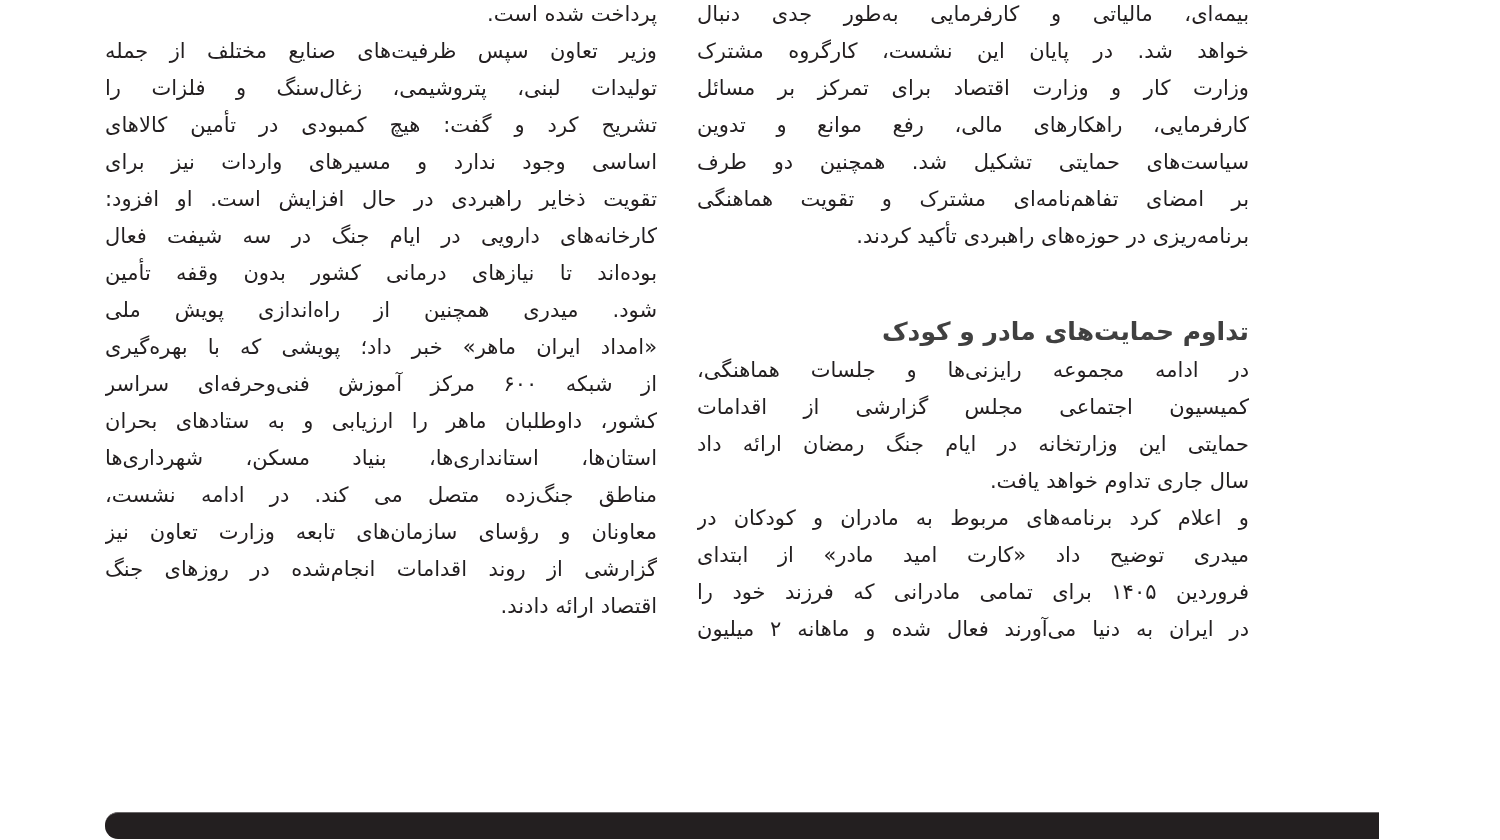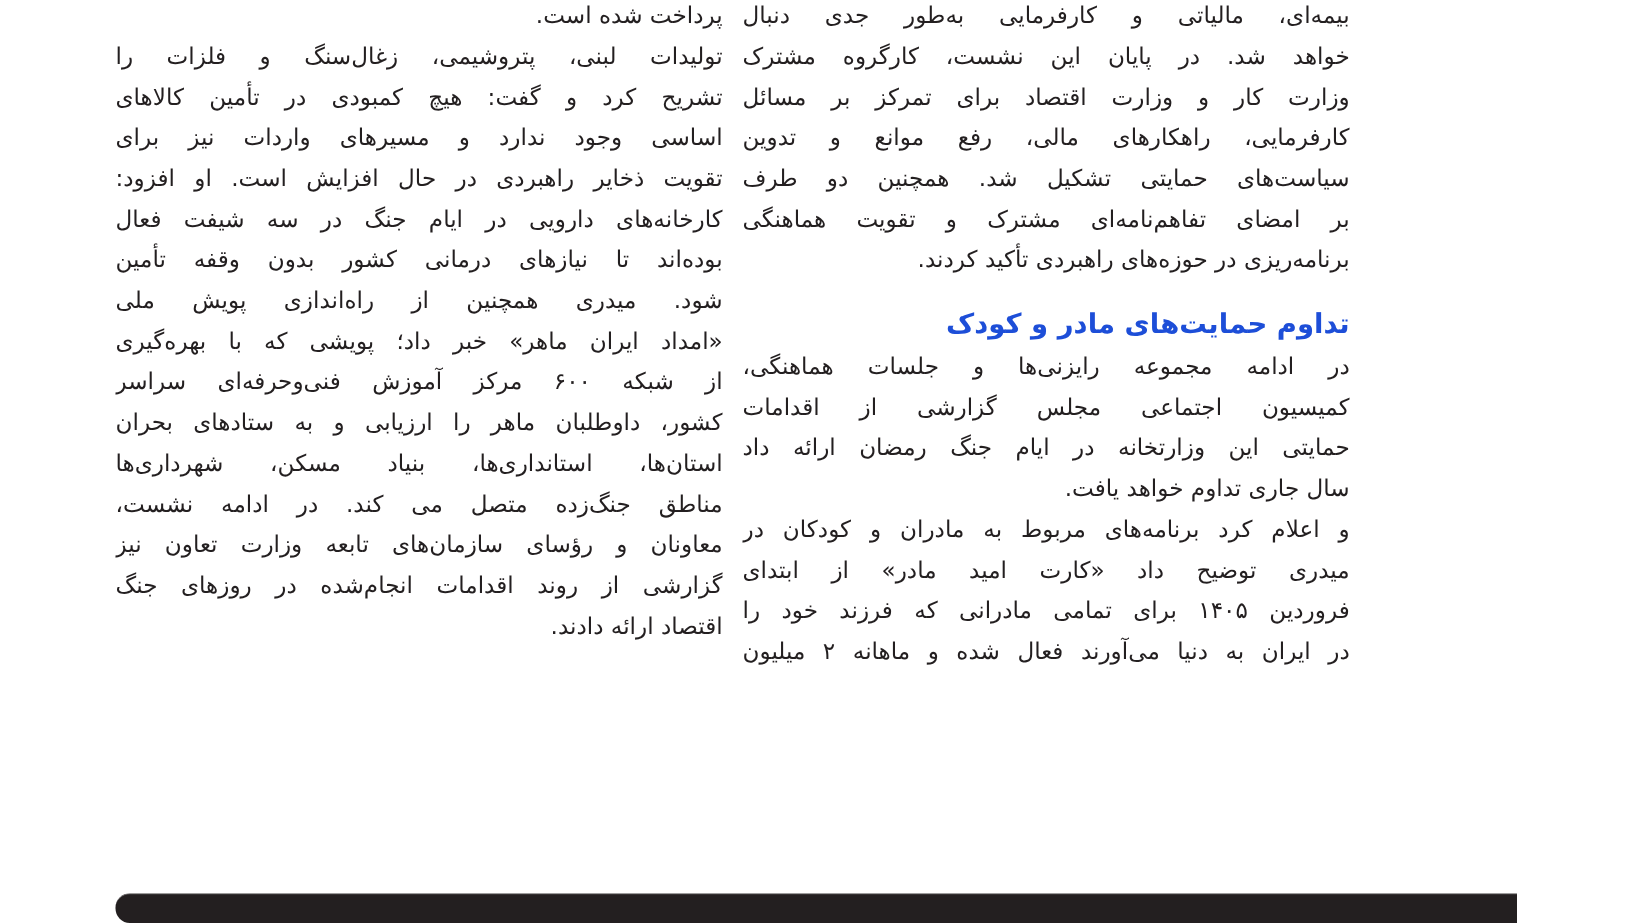--- a/index.html
+++ b/index.html
@@ -20,45 +20,45 @@
       color: #231f20;
     }
     .column {
       position: absolute;
       top: 0;
       direction: rtl;
       text-align: justify;
       text-align-last: right;
     }
     .col-left { left: 105px; width: 552px; }
-    .col-middle { left: 675px; width: 552px; }
+    .col-middle { left: 697px; width: 552px; }
     .col-right { left: 1300px; width: 560px; }
 
     .line {
       display: block;
       height: 37px;
       line-height: 37px;
       font-size: 21px;
       white-space: nowrap;
       text-align-last: justify;
       overflow: hidden;
     }
     .line.last { text-align-last: right; }
     .first-offset { margin-top: -4px; }
 
     .heading {
       display: block;
       height: 40px;
       line-height: 40px;
       font-size: 25px;
       font-weight: bold;
-      color: #1d4ed8;
+      color: #404040;
       text-align-last: right;
       white-space: nowrap;
-      margin-top: 20px;
+      margin-top: 57px;
       margin-bottom: 0;
     }
     .spacer { display: block; }
 
     .bottom-bar {
       position: absolute;
       left: 105px;
       top: 812px;
       width: 1420px;
       height: 26px;
@@ -67,20 +67,21 @@
       border-top: 1px solid #6b6869;
     }
   </style>
 </head>
 <body>
 
 <div class="page">
 
   <div class="column col-left">
     <span class="line last first-offset">پرداخت شده است.</span>
+    <span class="line">وزیر تعاون سپس ظرفیت‌های صنایع مختلف از جمله</span>
     <span class="line">تولیدات لبنی، پتروشیمی، زغال‌سنگ و فلزات را</span>
     <span class="line">تشریح کرد و گفت: هیچ کمبودی در تأمین کالاهای</span>
     <span class="line">اساسی وجود ندارد و مسیرهای واردات نیز برای</span>
     <span class="line">تقویت ذخایر راهبردی در حال افزایش است. او افزود:</span>
     <span class="line">کارخانه‌های دارویی در ایام جنگ در سه شیفت فعال</span>
     <span class="line">بوده‌اند تا نیازهای درمانی کشور بدون وقفه تأمین</span>
     <span class="line">شود. میدری همچنین از راه‌اندازی پویش ملی</span>
     <span class="line">«امداد ایران ماهر» خبر داد؛ پویشی که با بهره‌گیری</span>
     <span class="line">از شبکه ۶۰۰ مرکز آموزش فنی‌وحرفه‌ای سراسر</span>
     <span class="line">کشور، داوطلبان ماهر را ارزیابی و به ستادهای بحران</span>

